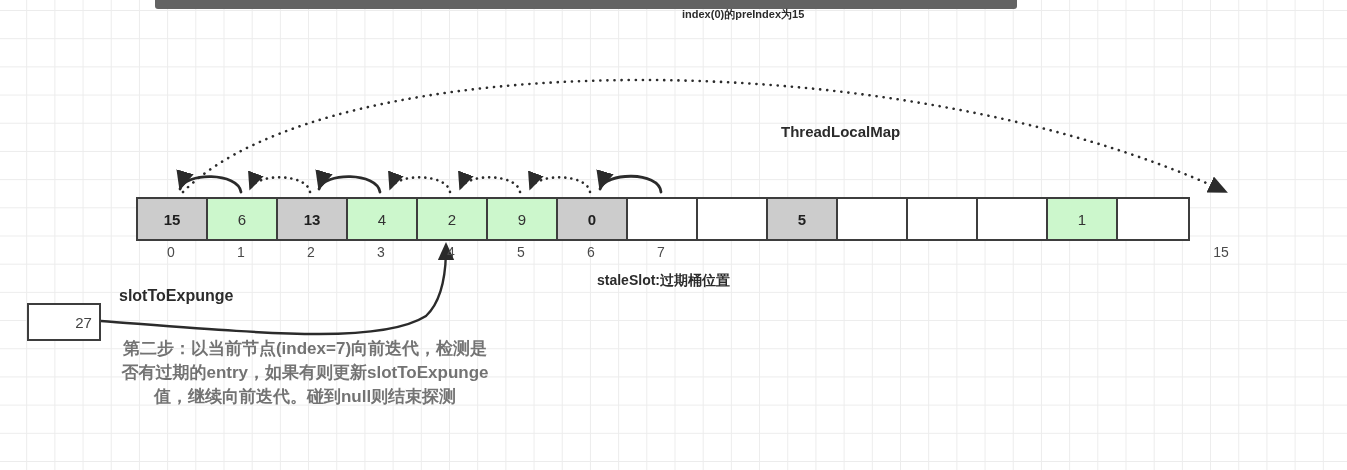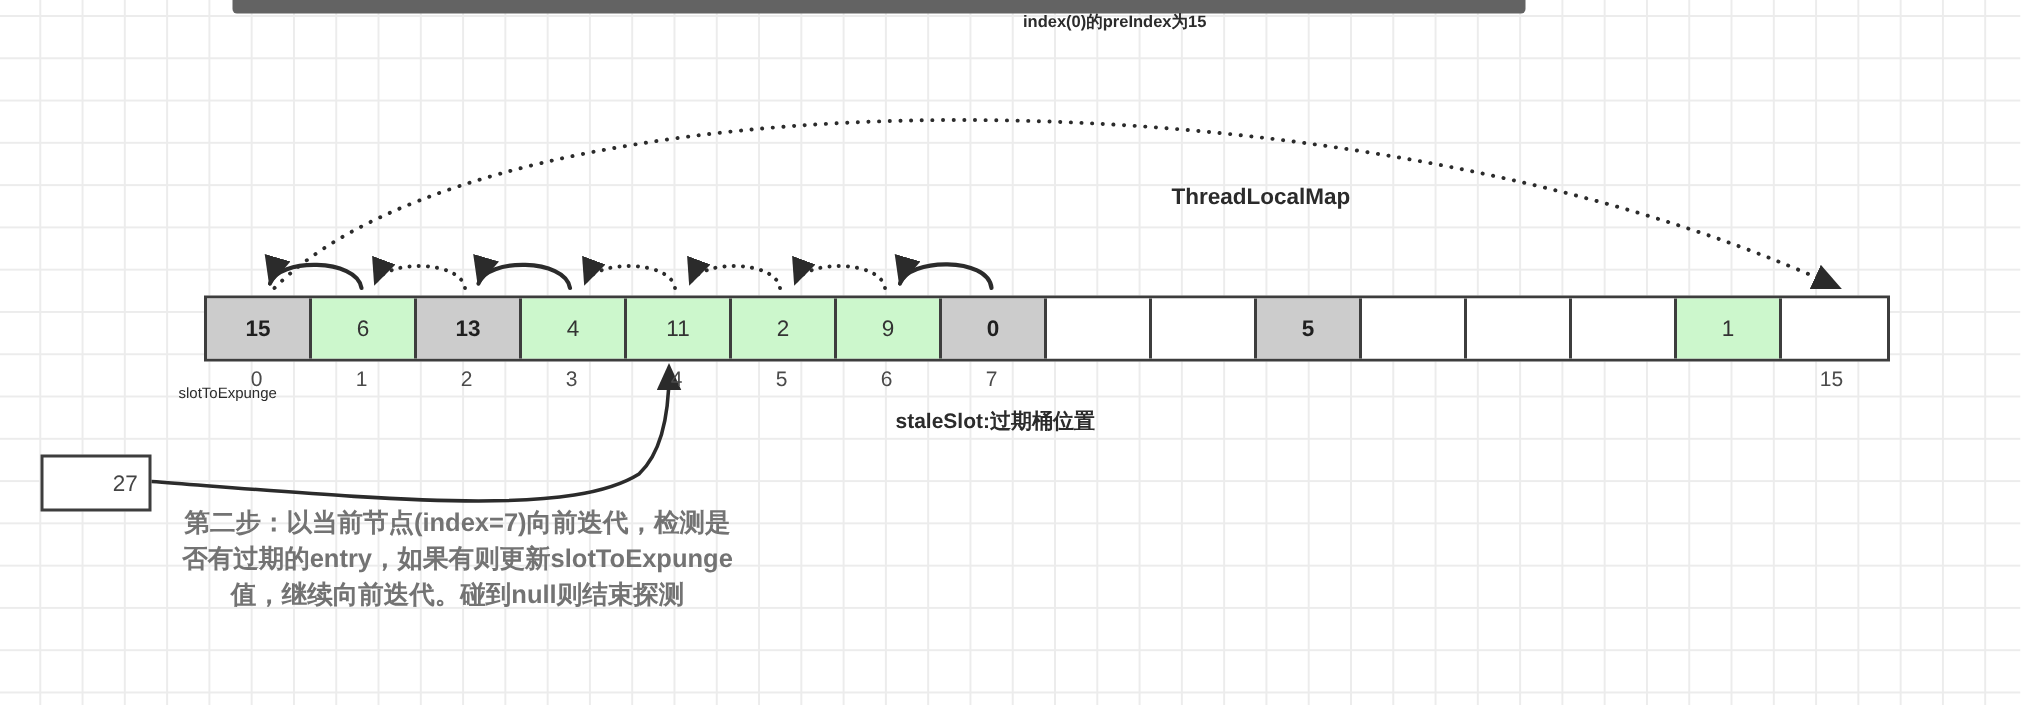--- a/index.html
+++ b/index.html
@@ -47,23 +47,23 @@
   }
   #title-tlm {
     left: 749px;
     top: 123px;
     font-size: 15px;
     font-weight: bold;
     margin-left: 32px;
   }
   #lbl-slot {
     left: 119px;
-    top: 257px;
-    font-size: 10px;
-    font-weight: normal;
+    top: 287px;
+    font-size: 16px;
+    font-weight: bold;
   }
   #lbl-stale {
     left: 597px;
     top: 272px;
     font-size: 14px;
     font-weight: bold;
   }
 
   
   #array {
@@ -183,21 +183,20 @@
 </svg>
 
 <div class="lbl" id="title-pre">index(0)的preIndex为15</div>
 <div class="lbl" id="title-tlm">ThreadLocalMap</div>
 
 <div id="array">
     <div class="cell gray">15</div>
     <div class="cell green">6</div>
     <div class="cell gray">13</div>
     <div class="cell green">4</div>
-    <div class="cell green">11</div>
     <div class="cell green">2</div>
     <div class="cell green">9</div>
     <div class="cell gray">0</div>
     <div class="cell white"></div>
     <div class="cell white"></div>
     <div class="cell gray">5</div>
     <div class="cell white"></div>
     <div class="cell white"></div>
     <div class="cell white"></div>
     <div class="cell green">1</div>

